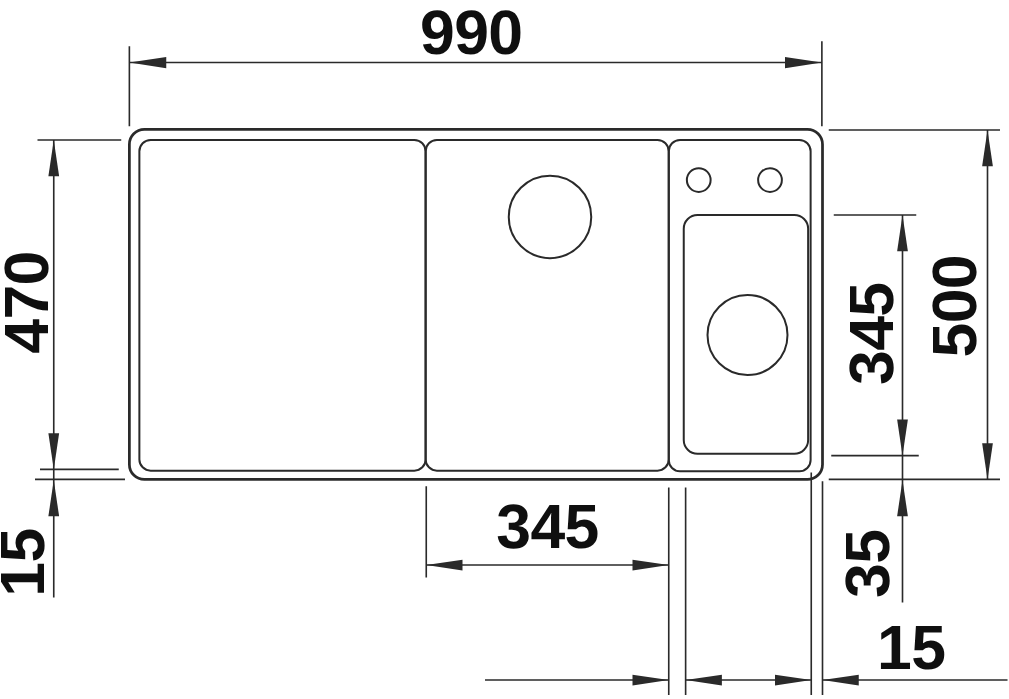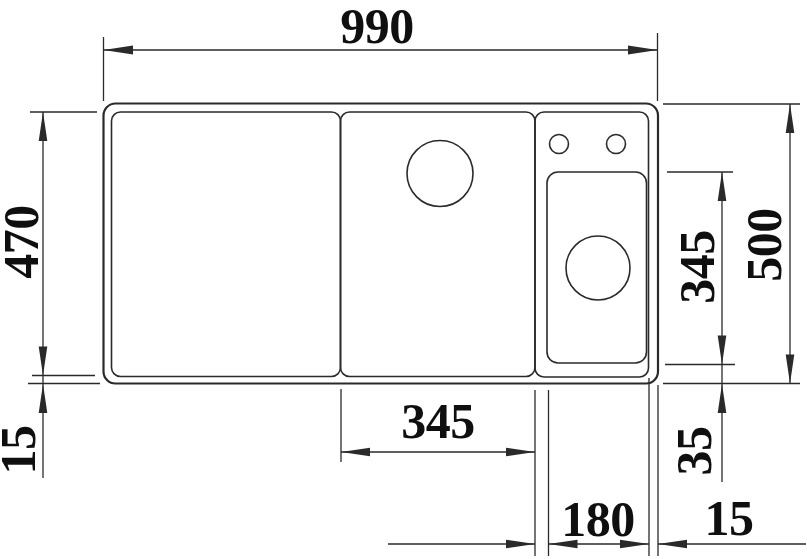--- a/index.html
+++ b/index.html
@@ -2,21 +2,21 @@
 <html style="--line: #2a2a2a; --text: #0f0f0f; --bg: #ffffff;"><head>
 <meta charset="utf-8">
 <style>
   html,body{margin:0;padding:0;}
   body{
     width:807px;height:559px;
     background:var(--bg,#ffffff);
     font-family:"Liberation Sans",sans-serif;
     overflow:hidden;
   }
-  .stage{position:relative;width:807px;height:559px;background:var(--bg,#ffffff);font-family:Liberation Serif, serif;}
+  .stage{position:relative;width:807px;height:559px;background:var(--bg,#ffffff);}
   .stage svg{position:absolute;left:0;top:0;}
   .dim{
     position:absolute;
     font-weight:bold;
     font-size:50px;
     line-height:1;
     letter-spacing:-0.5px;
     color:var(--text,#0f0f0f);
     white-space:nowrap;
     transform:translate(-50%,-50%);
@@ -117,17 +117,16 @@
 
   <div class="dim rot" style="left:764px;top:245px;">500</div>
 
   <div class="dim rot" style="left:697px;top:267px;">345</div>
 
   <div class="dim rot" style="left:694px;top:451px;">35</div>
 
   <div class="dim" style="left:438px;top:421px;">345</div>
 
 
-  <div class="dim" style="left:598px;top:519px;">180</div>
 
   <div class="dim" style="left:729px;top:518px;">15</div>
 
 </div>
 
 </body></html>

